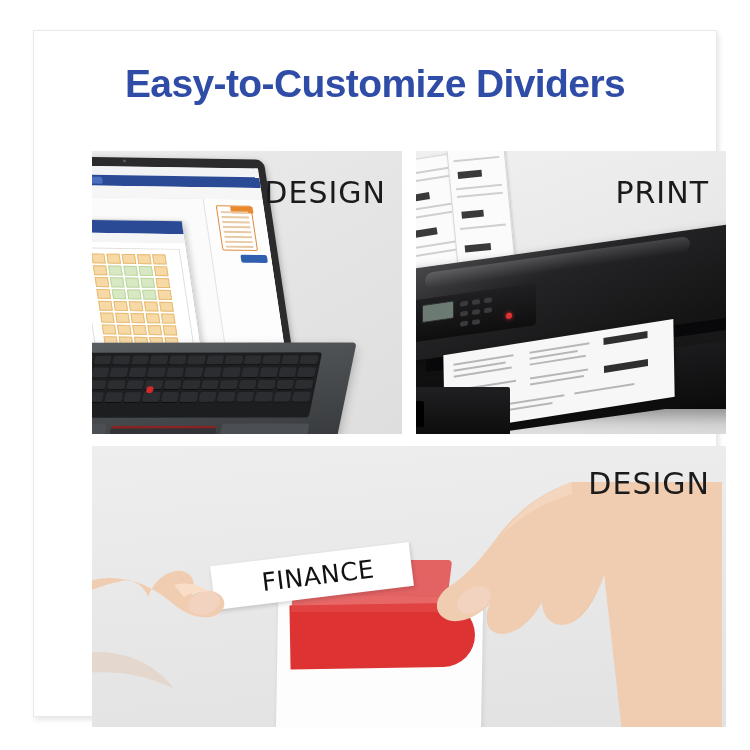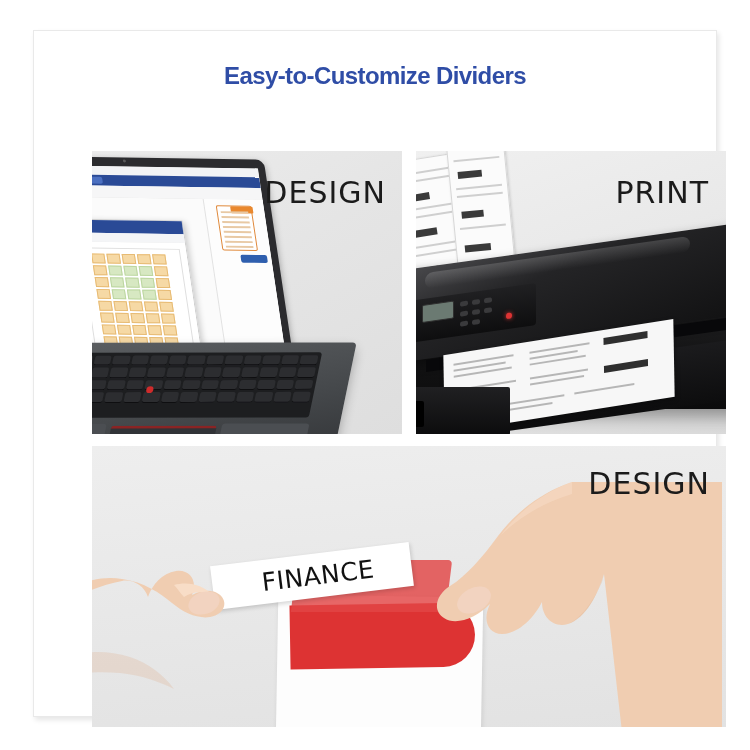--- a/index.html
+++ b/index.html
@@ -17,21 +17,21 @@
     border:1px solid #e9e9e9;
     box-shadow:2px 3px 5px rgba(0,0,0,0.10);
     box-sizing:border-box;
   }
 
   
   .headline{
     position:absolute;left:0;top:31px;width:100%;
     text-align:center;
     color:#2f4da6;
-    font-size:24px;
+    font-size:39px;
     font-weight:bold;
     letter-spacing:-0.6px;
     font-family:"Liberation Sans", sans-serif;
     white-space:nowrap;
   }
 
   
   .panel{
     position:absolute;
     overflow:hidden;

